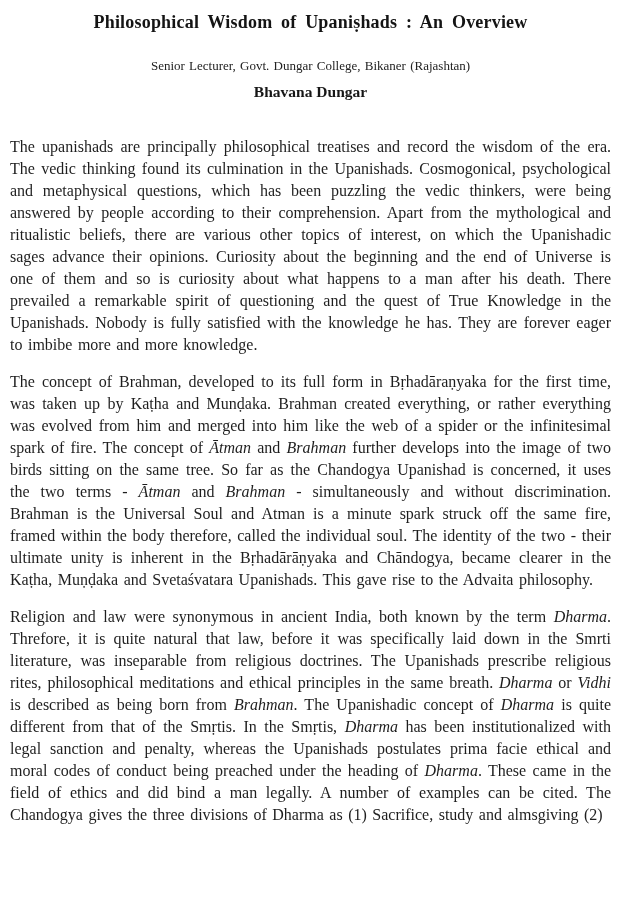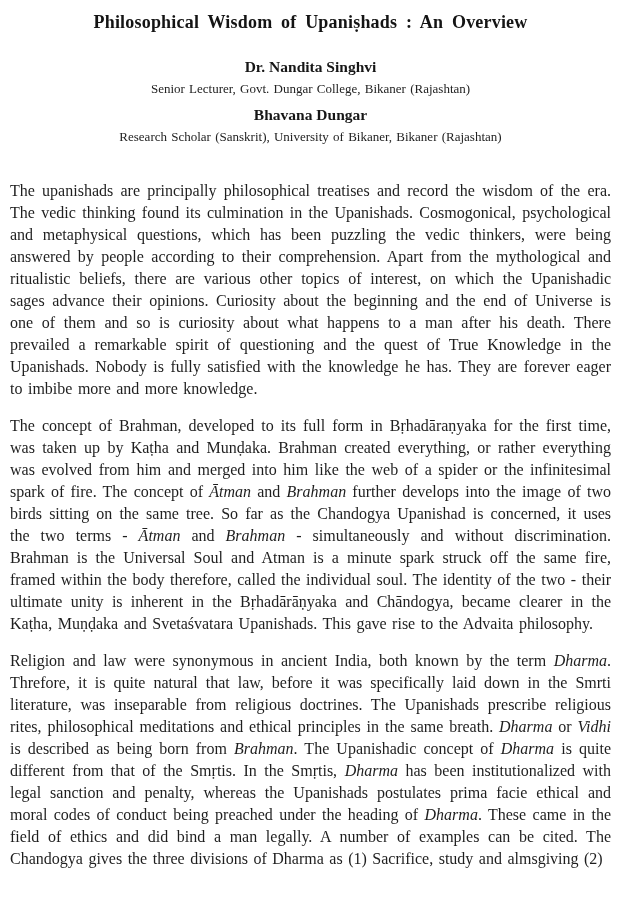--- a/index.html
+++ b/index.html
@@ -59,24 +59,22 @@
   }
 </style>
 </head>
 <body>
 
 <div class="page">
 
   <h1 class="title">Philosophical Wisdom of Upaniṣhads : An Overview</h1>
 
   <div class="authors">
-    <div class="author-name">Dr. Nandita Singhvi</div>
     <div class="author-aff">Senior Lecturer, Govt. Dungar College, Bikaner (Rajashtan)</div>
     <div class="author-name">Bhavana Dungar</div>
-    <div class="author-aff">Research Scholar (Sanskrit), University of Bikaner, Bikaner (Rajashtan)</div>
   </div>
 
   <div class="body-text" id="article-body">
       <p class="para"><span>The upanishads are principally philosophical treatises and record the wisdom of the era. The vedic thinking found its culmination in the Upanishads. Cosmogonical, psychological and metaphysical questions, which has been puzzling the vedic thinkers, were being answered by people according to their comprehension. Apart from the mythological and ritualistic beliefs, there are various other topics of interest, on which the Upanishadic sages advance their opinions. Curiosity about the beginning and the end of Universe is one of them and so is curiosity about what happens to a man after his death. There prevailed a remarkable spirit of questioning and the quest of True Knowledge in the Upanishads. Nobody is fully satisfied with the knowledge he has. They are forever eager to imbibe more and more knowledge.</span></p>
       <p class="para"><span>The concept of Brahman, developed to its full form in Bṛhadāraṇyaka for the first time, was taken up by Kaṭha and Munḍaka. Brahman created everything, or rather everything was evolved from him and merged into him like the web of a spider or the infinitesimal spark of fire. The concept of </span><em>Ātman</em><span> and </span><em>Brahman</em><span> further develops into the image of two birds sitting on the same tree. So far as the Chandogya Upanishad is concerned, it uses the two terms - </span><em>Ātman</em><span> and </span><em>Brahman</em><span> - simultaneously and without discrimination. Brahman is the Universal Soul and Atman is a minute spark struck off the same fire, framed within the body therefore, called the individual soul. The identity of the two - their ultimate unity is inherent in the Bṛhadārāṇyaka and Chāndogya, became clearer in the Kaṭha, Muṇḍaka and Svetaśvatara Upanishads. This gave rise to the Advaita philosophy.</span></p>
       <p class="para"><span>Religion and law were synonymous in ancient India, both known by the term </span><em>Dharma</em><span>. Threfore, it is quite natural that law, before it was specifically laid down in the Smrti literature, was inseparable from religious doctrines. The Upanishads prescribe religious rites, philosophical meditations and ethical principles in the same breath. </span><em>Dharma</em><span> or </span><em>Vidhi</em><span> is described as being born from </span><em>Brahman</em><span>. The Upanishadic concept of </span><em>Dharma</em><span> is quite different from that of the Smṛtis. In the Smṛtis, </span><em>Dharma</em><span> has been institutionalized with legal sanction and penalty, whereas the Upanishads postulates prima facie ethical and moral codes of conduct being preached under the heading of </span><em>Dharma</em><span>. These came in the field of ethics and did bind a man legally. A number of examples can be cited. The Chandogya gives the three divisions of Dharma as (1) Sacrifice, study and almsgiving (2)</span></p>
     </div>
 
 </div>
 

